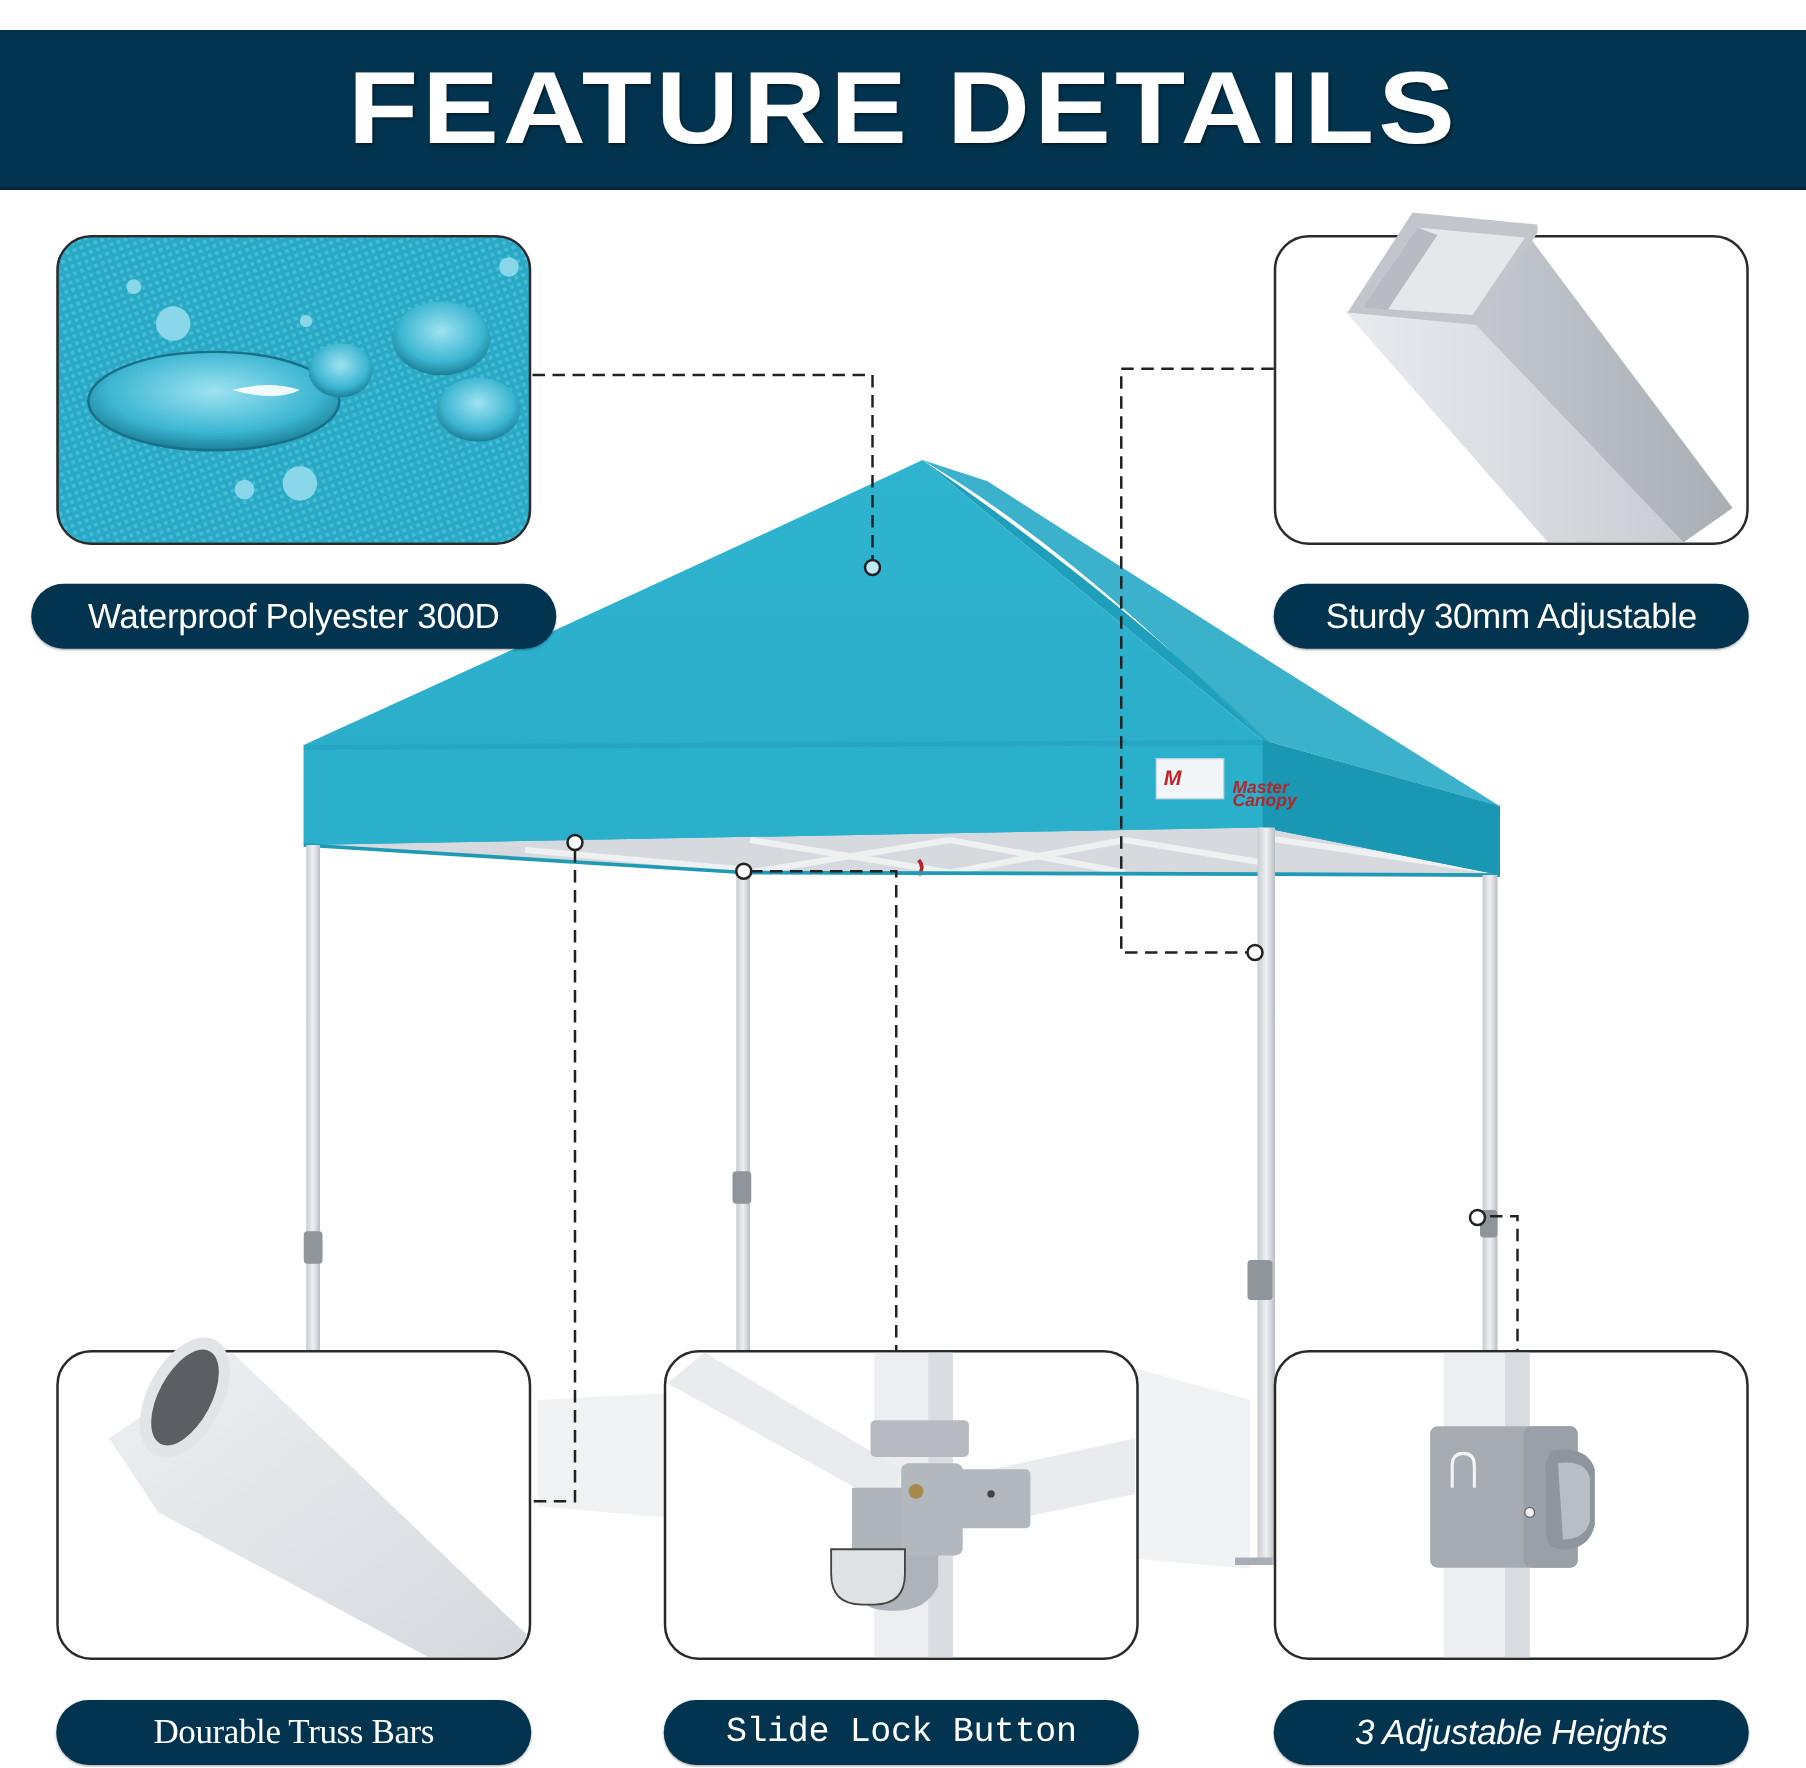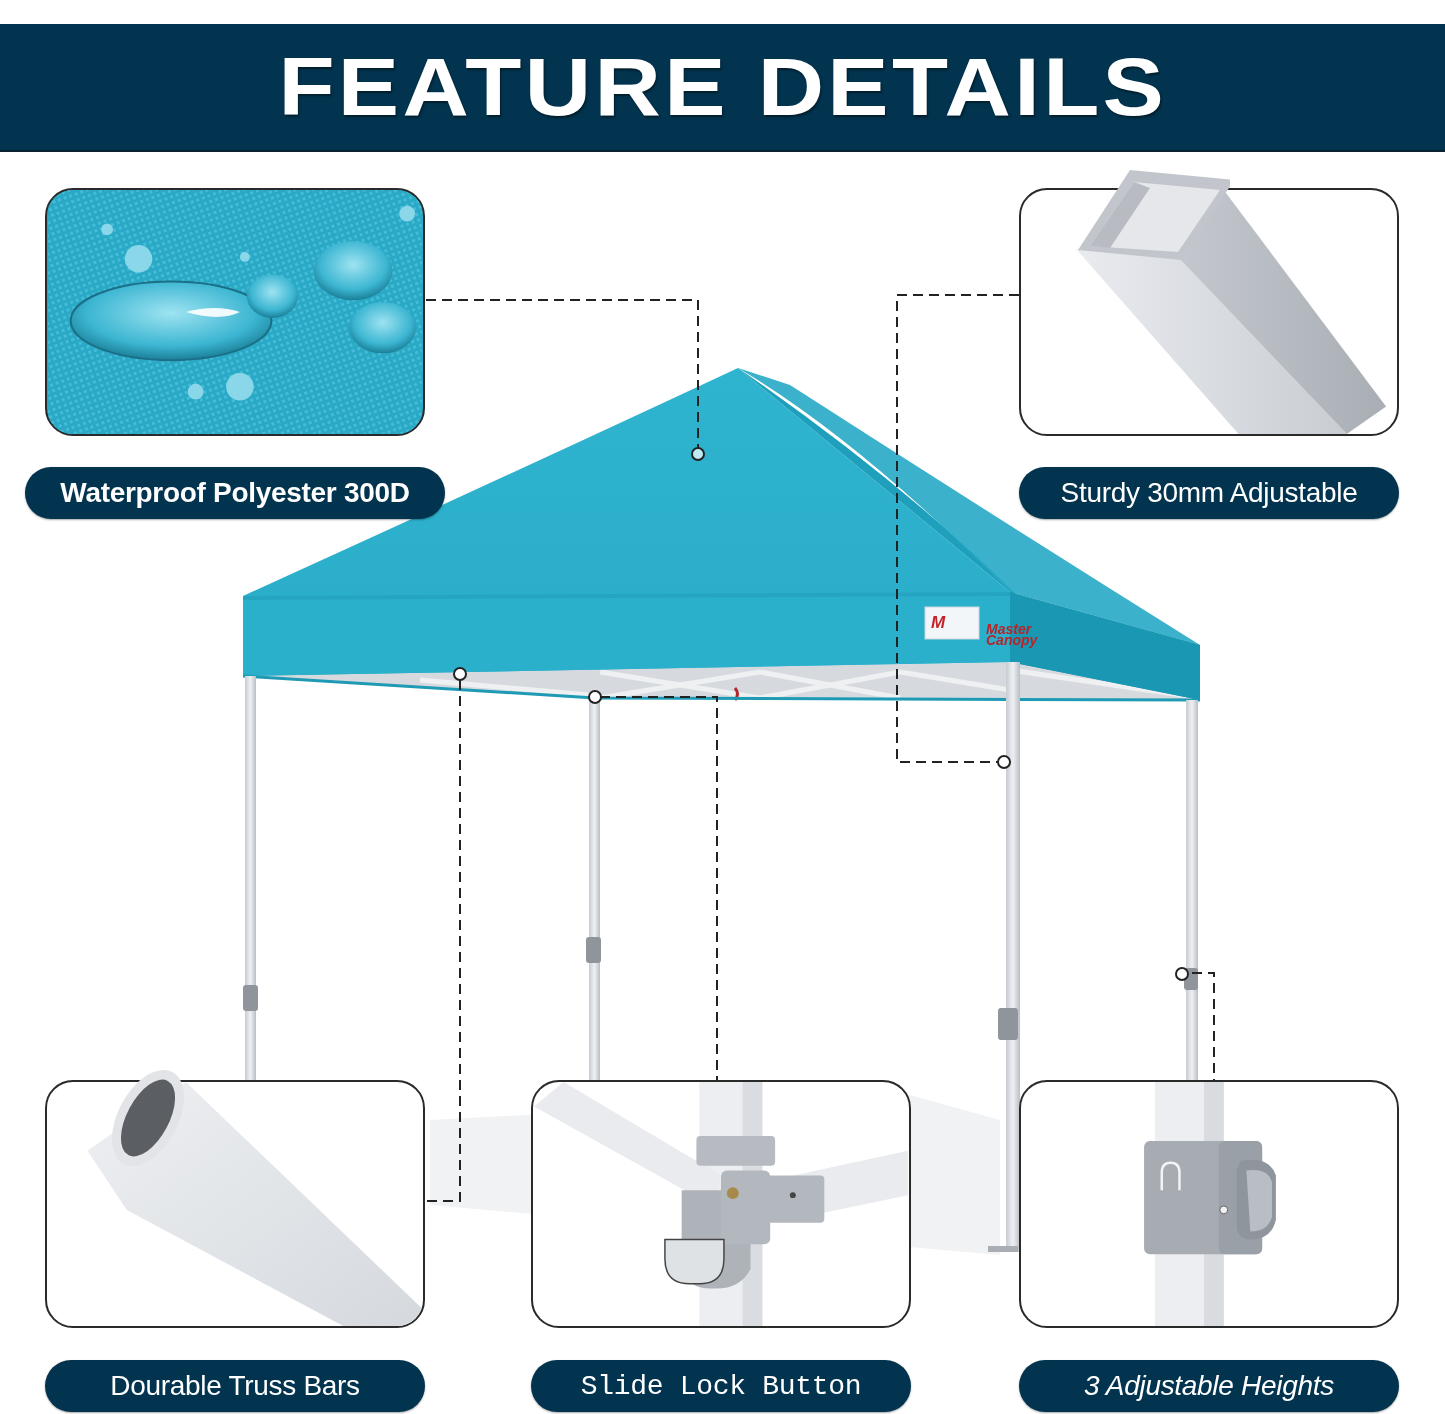--- a/index.html
+++ b/index.html
@@ -146,21 +146,21 @@
     <ellipse cx="310" cy="82" rx="40" ry="30" fill="url(#drop)"></ellipse>
     <ellipse cx="340" cy="140" rx="34" ry="26" fill="url(#drop)"></ellipse>
     <circle cx="92" cy="70" r="14" fill="#8ad7ea"></circle>
     <circle cx="195" cy="200" r="14" fill="#8ad7ea"></circle>
     <circle cx="150" cy="205" r="8" fill="#8ad7ea"></circle>
     <circle cx="60" cy="40" r="6" fill="#8ad7ea"></circle>
     <circle cx="200" cy="68" r="5" fill="#8ad7ea"></circle>
     <circle cx="365" cy="24" r="8" fill="#8ad7ea"></circle>
   </svg>
 </div>
-<div class="pill" style="left:25px; top:467px; width:420px;font-weight:bold;">
+<div class="pill" style="left:25px; top:467px; width:420px;">
   <span>Waterproof Polyester 300D</span>
 </div>
 
 <div class="panel" style="left:1019px; top:188px;">
   <svg viewBox="0 0 380 248">
     <defs>
       <linearGradient id="tubeA" x1="0" y1="0" x2="1" y2="0">
         <stop offset="0" stop-color="#e9ebef"></stop>
           <stop offset="1" stop-color="#c9cdd3"></stop>
       </linearGradient>
@@ -190,21 +190,21 @@
           <stop offset="1" stop-color="#d5d9de"></stop>
       </linearGradient>
     </defs>
     <polygon points="40,70 140,0 380,230 380,248 300,248 80,130" fill="url(#oval)"></polygon>
   </svg>
 </div>
 <svg style="position:absolute; left:88px; top:1058px; width:120px; height:120px;" viewBox="0 0 120 120">
   <ellipse cx="60" cy="60" rx="30" ry="52" transform="rotate(28 60 60)" fill="#e2e4e7"></ellipse>
   <ellipse cx="60" cy="60" rx="21" ry="42" transform="rotate(28 60 60)" fill="#5b5f64"></ellipse>
 </svg>
-<div class="pill" style="left:45px; top:1360px; width:380px;">
+<div class="pill" style="left:45px; top:1360px; width:380px;font-family:Liberation Serif, serif;">
   <span>Dourable Truss Bars</span>
 </div>
 
 <div class="panel" style="left:531px; top:1080px;">
   <svg viewBox="0 0 380 248">
     <rect x="168" y="0" width="64" height="248" fill="#eceef1"></rect>
     <rect x="212" y="0" width="20" height="248" fill="#d9dce0"></rect>
     <polygon points="0,25 30,0 190,95 180,125" fill="#e9ebee"></polygon>
     <polygon points="240,100 380,70 380,115 260,140" fill="#e9ebee"></polygon>
     <rect x="165" y="55" width="80" height="30" rx="4" fill="#b7bbc1"></rect>

